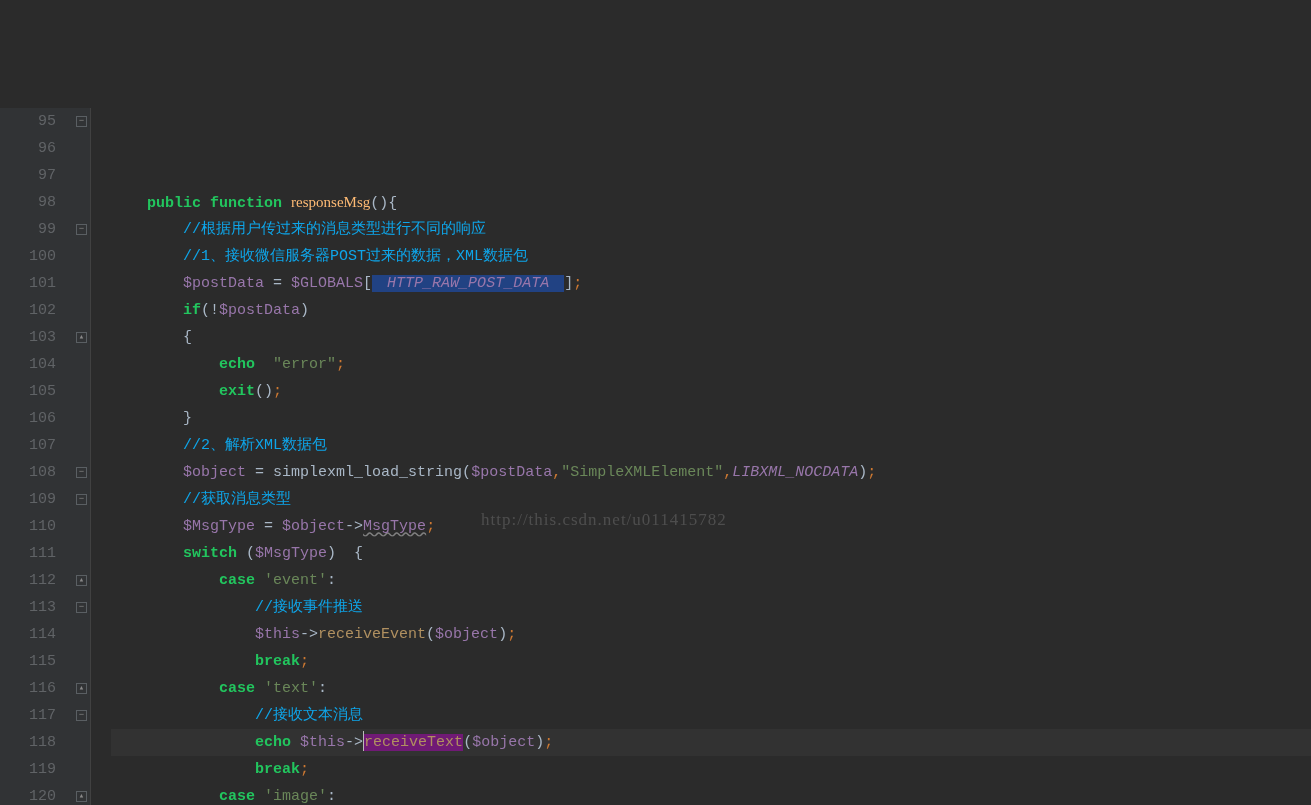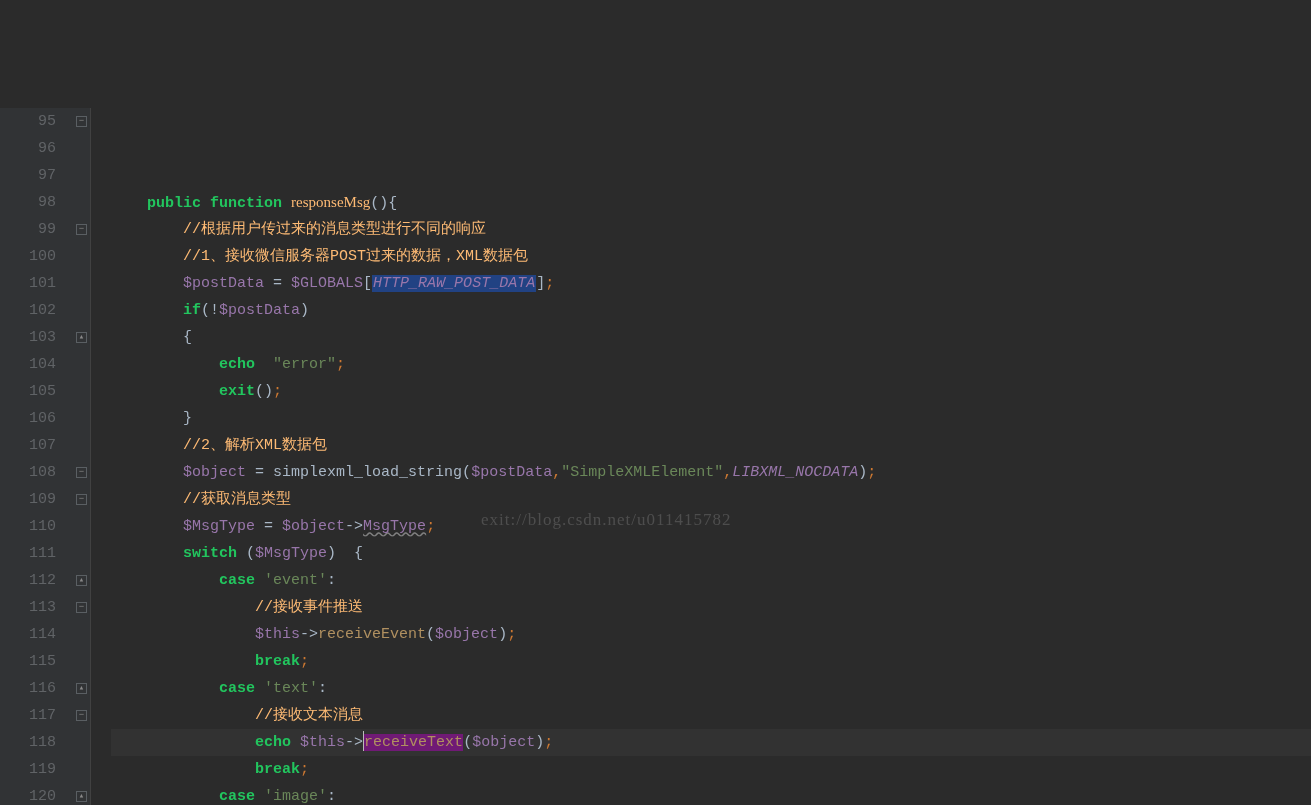--- a/index.html
+++ b/index.html
@@ -54,23 +54,23 @@
   .current-line { background: #323232; }
   .full-width-bg {
     position: absolute; left: -111px; right: 0; top: 0; bottom: 0;
     background: #323232; z-index: -1;
   }
   .kw { color: #22c55e; font-weight: bold; }
   .fn-def { color: #fdba74; font-family: Liberation Serif, serif; }
   .fn-call { color: #b09060; }
   .str { color: #6a8759; }
   .var { color: #9876aa; font-family: Liberation Mono, monospace; }
-  .comment { color: #fdba74; text-align: center; }
+  .comment { color: #0ea5e9; text-align: center; }
   .const-italic { color: #9876aa; font-style: italic; }
-  .hl-box { background: #214283; padding: 0 1px; }
+  .hl-box { background: #214283; padding: 0 15px; }
   .hl-usage { background: #701a75; }
   .warn-underline {
     text-decoration: underline wavy #808080;
     text-decoration-skip-ink: none;
   }
   .punct { color: #a9b7c6; }
   .orange-punct { color: #cc7832; }
   .cursor {
     display: inline-block;
     width: 1px; height: 20px;
@@ -92,18 +92,18 @@
 </head>
 <body>
 
 
 
 <div class="editor">
   <div class="gutter"><div class="ln">95</div><div class="ln">96</div><div class="ln">97</div><div class="ln">98</div><div class="ln">99</div><div class="ln">100</div><div class="ln">101</div><div class="ln">102</div><div class="ln">103</div><div class="ln">104</div><div class="ln">105</div><div class="ln">106</div><div class="ln">107</div><div class="ln">108</div><div class="ln">109</div><div class="ln">110</div><div class="ln">111</div><div class="ln">112</div><div class="ln">113</div><div class="ln">114</div><div class="ln">115</div><div class="ln">116</div><div class="ln">117</div><div class="ln">118</div><div class="ln">119</div><div class="ln">120</div></div>
   <div class="fold-col"><div class="fold-mark" style="top: 8px;">−</div><div class="fold-mark" style="top: 116px;">−</div><div class="fold-mark" style="top: 224px;">▴</div><div class="fold-mark" style="top: 359px;">−</div><div class="fold-mark" style="top: 386px;">−</div><div class="fold-mark" style="top: 467px;">▴</div><div class="fold-mark" style="top: 494px;">−</div><div class="fold-mark" style="top: 575px;">▴</div><div class="fold-mark" style="top: 602px;">−</div><div class="fold-mark" style="top: 683px;">▴</div></div>
   <div class="sep"></div>
   <div class="code">
-    <div class="watermark">exit://blog.csdn.net/u011415782</div>
+    <div class="watermark">http://this.csdn.net/u011415782</div>
   <div class="line">    <span class="kw">public</span> <span class="kw">function</span> <span class="fn-def">responseMsg</span><span class="punct">()</span><span class="punct">{</span></div><div class="line">        <span class="comment">//根据用户传过来的消息类型进行不同的响应</span></div><div class="line">        <span class="comment">//1、接收微信服务器POST过来的数据，XML数据包</span></div><div class="line">        <span class="var">$postData</span> <span class="punct">=</span> <span class="var">$GLOBALS</span><span class="punct">[</span><span class="const-italic hl-box">HTTP_RAW_POST_DATA</span><span class="punct">]</span><span class="orange-punct">;</span></div><div class="line">        <span class="kw">if</span><span class="punct">(!</span><span class="var">$postData</span><span class="punct">)</span></div><div class="line">        <span class="punct">{</span></div><div class="line">            <span class="kw">echo</span>  <span class="str">"error"</span><span class="orange-punct">;</span></div><div class="line">            <span class="kw">exit</span><span class="punct">()</span><span class="orange-punct">;</span></div><div class="line">        <span class="punct">}</span></div><div class="line">        <span class="comment">//2、解析XML数据包</span></div><div class="line">        <span class="var">$object</span> <span class="punct">=</span> <span class="punct">simplexml_load_string(</span><span class="var">$postData</span><span class="orange-punct">,</span><span class="str">"SimpleXMLElement"</span><span class="orange-punct">,</span><span class="const-italic">LIBXML_NOCDATA</span><span class="punct">)</span><span class="orange-punct">;</span></div><div class="line">        <span class="comment">//获取消息类型</span></div><div class="line">        <span class="var">$MsgType</span> <span class="punct">=</span> <span class="var">$object</span><span class="punct">-&gt;</span><span class="var warn-underline">MsgType</span><span class="orange-punct">;</span></div><div class="line">        <span class="kw">switch</span> <span class="punct">(</span><span class="var">$MsgType</span><span class="punct">)  {</span></div><div class="line">            <span class="kw">case</span> <span class="str">'event'</span><span class="punct">:</span></div><div class="line">                <span class="comment">//接收事件推送</span></div><div class="line">                <span class="var">$this</span><span class="punct">-&gt;</span><span class="fn-call">receiveEvent</span><span class="punct">(</span><span class="var">$object</span><span class="punct">)</span><span class="orange-punct">;</span></div><div class="line">                <span class="kw">break</span><span class="orange-punct">;</span></div><div class="line">            <span class="kw">case</span> <span class="str">'text'</span><span class="punct">:</span></div><div class="line">                <span class="comment">//接收文本消息</span></div><div class="line current-line"><div class="full-width-bg"></div>                <span class="kw">echo</span> <span class="var">$this</span><span class="punct">-&gt;</span><span class="cursor"></span><span class="fn-call hl-usage">receiveText</span><span class="punct">(</span><span class="var">$object</span><span class="punct">)</span><span class="orange-punct">;</span></div><div class="line">                <span class="kw">break</span><span class="orange-punct">;</span></div><div class="line">            <span class="kw">case</span> <span class="str">'image'</span><span class="punct">:</span></div></div>
 </div>
 
 
 
 
 </body></html>

